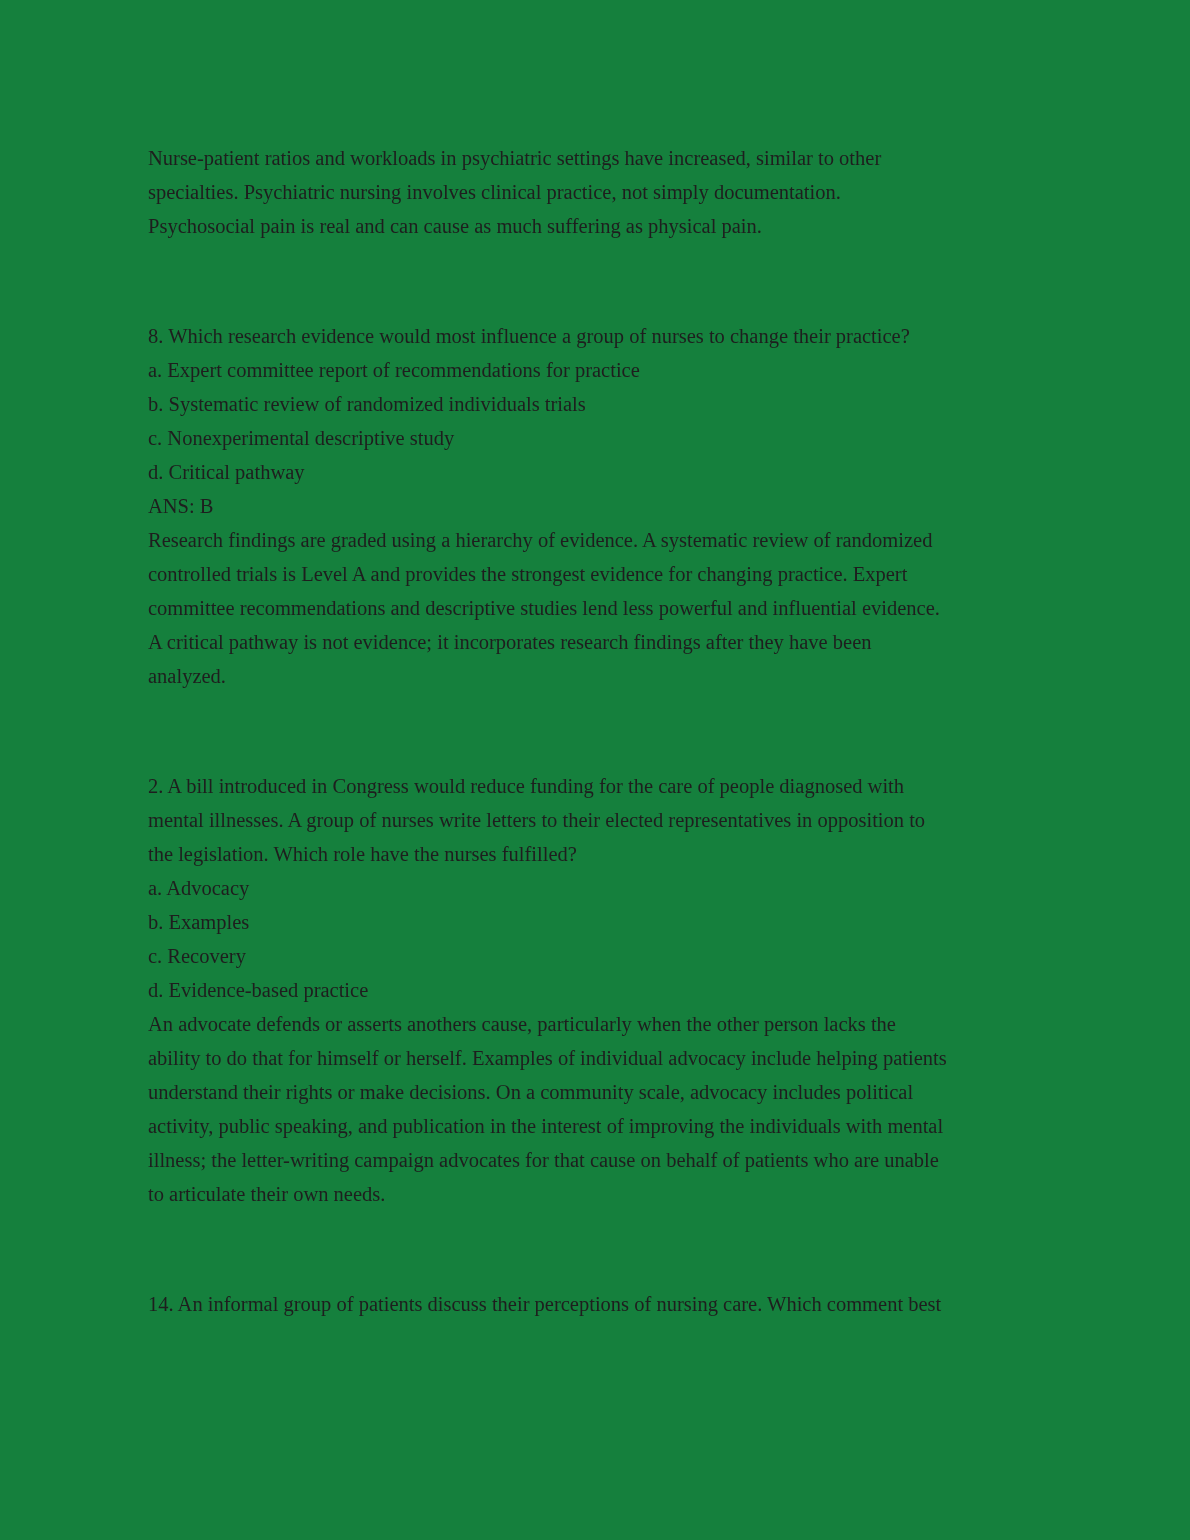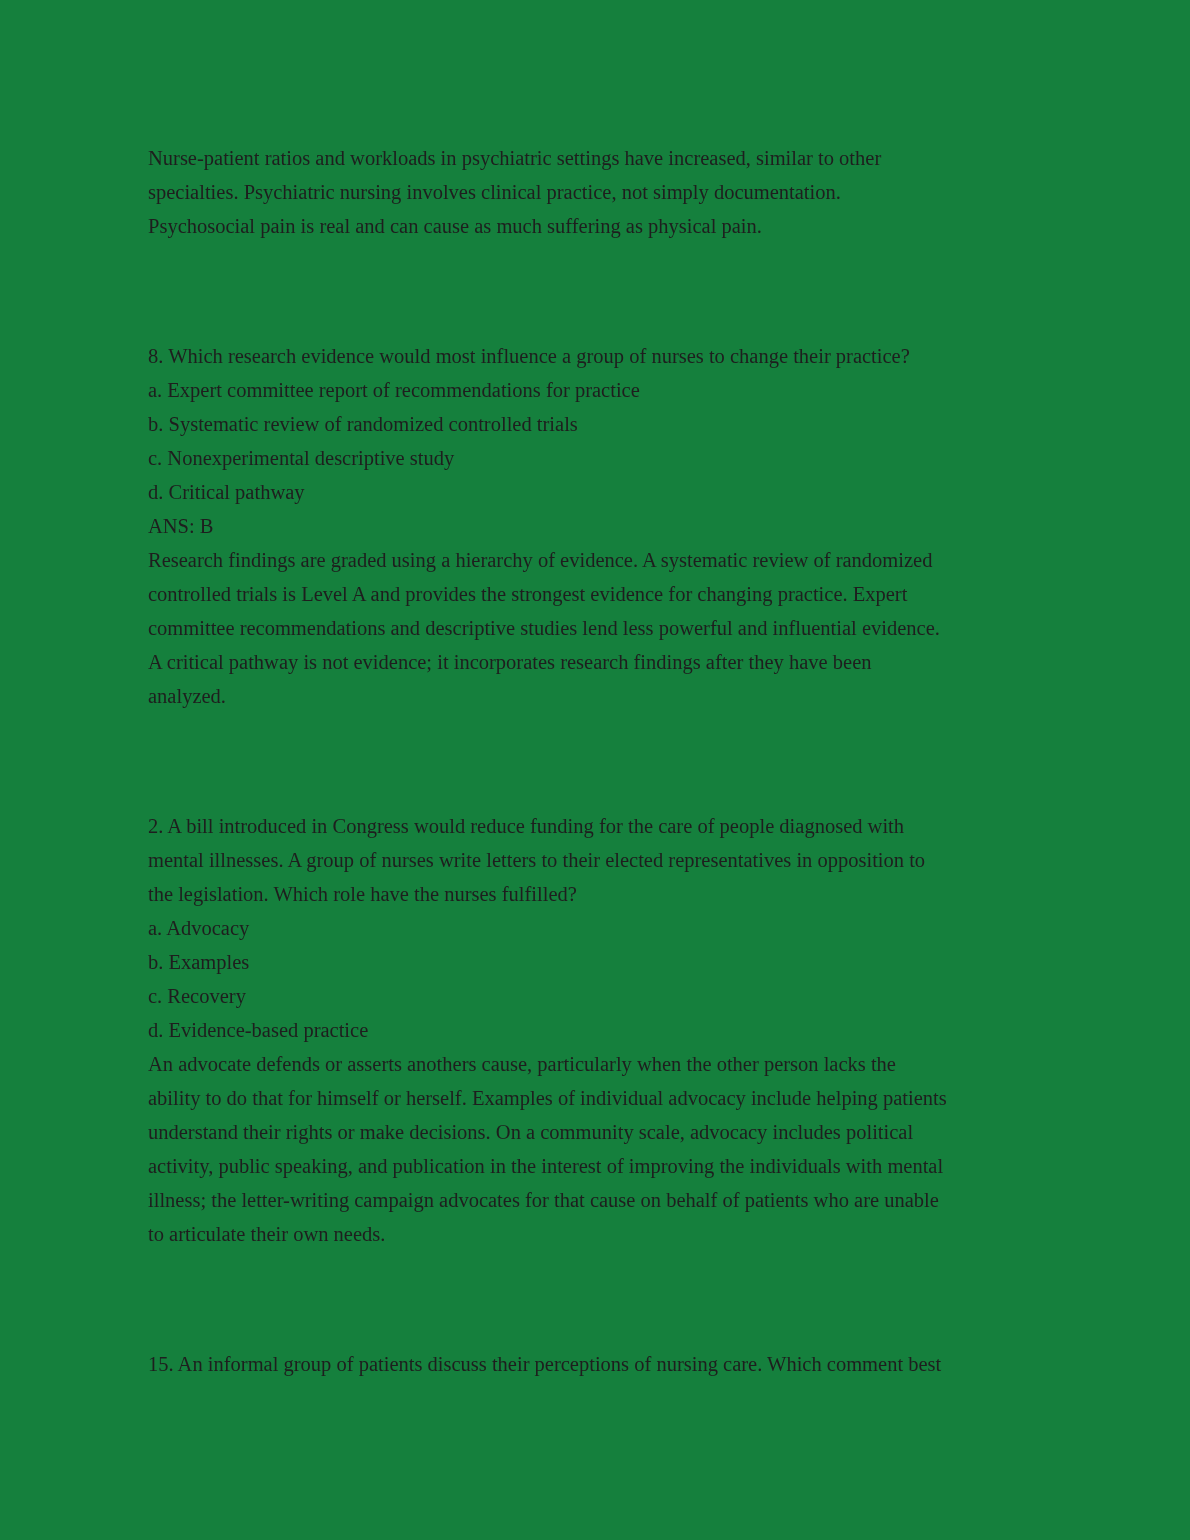--- a/index.html
+++ b/index.html
@@ -23,37 +23,37 @@
     color: #1e1e1e;
     font-family: "Liberation Serif", "DejaVu Serif", serif;
     font-size: 20.5px;
     line-height: 34px;
     text-align: left;
   }
   .block {
     white-space: pre; 
   }
   .qa-section {
-    margin-top: 96px; 
+    margin-top: 76px; 
   }
 </style>
 </head>
 <body>
 
 <div class="page">
   <div class="content">
 
     <div class="block">Nurse-patient ratios and workloads in psychiatric settings have increased, similar to other
 specialties. Psychiatric nursing involves clinical practice, not simply documentation.
 Psychosocial pain is real and can cause as much suffering as physical pain.</div>
 
     <section class="qa-section">
       <div class="block">8. Which research evidence would most influence a group of nurses to change their practice?</div>
       <div class="block">a. Expert committee report of recommendations for practice
-b. Systematic review of randomized controlled trials
+b. Systematic review of randomized individuals trials
 c. Nonexperimental descriptive study
 d. Critical pathway</div>
       <div class="block">ANS: B</div>
       <div class="block">Research findings are graded using a hierarchy of evidence. A systematic review of randomized
 controlled trials is Level A and provides the strongest evidence for changing practice. Expert
 committee recommendations and descriptive studies lend less powerful and influential evidence.
 A critical pathway is not evidence; it incorporates research findings after they have been
 analyzed.</div>
     </section>
 
@@ -67,17 +67,17 @@
 d. Evidence-based practice</div>
       <div class="block">An advocate defends or asserts anothers cause, particularly when the other person lacks the
 ability to do that for himself or herself. Examples of individual advocacy include helping patients
 understand their rights or make decisions. On a community scale, advocacy includes political
 activity, public speaking, and publication in the interest of improving the individuals with mental
 illness; the letter-writing campaign advocates for that cause on behalf of patients who are unable
 to articulate their own needs.</div>
     </section>
 
     <section class="qa-section">
-      <div class="block">15. An informal group of patients discuss their perceptions of nursing care. Which comment best</div>
+      <div class="block">14. An informal group of patients discuss their perceptions of nursing care. Which comment best</div>
     </section>
 
   </div>
 </div>
 
 </body></html>

